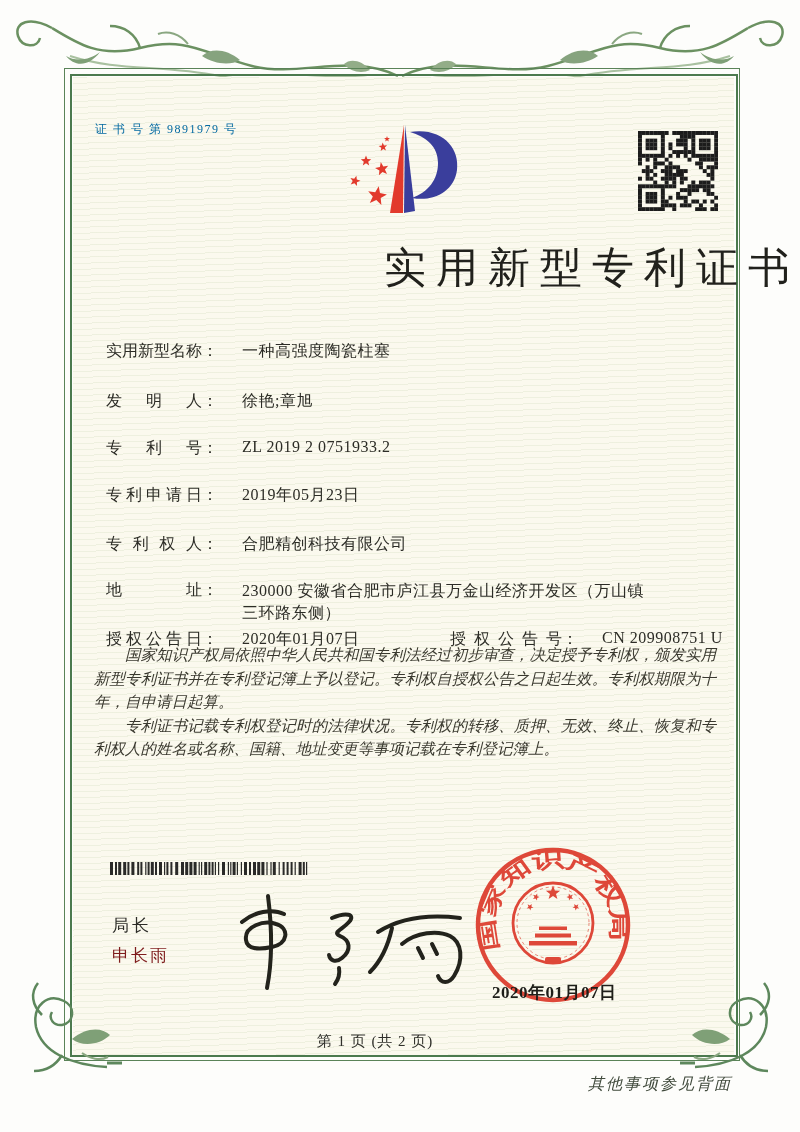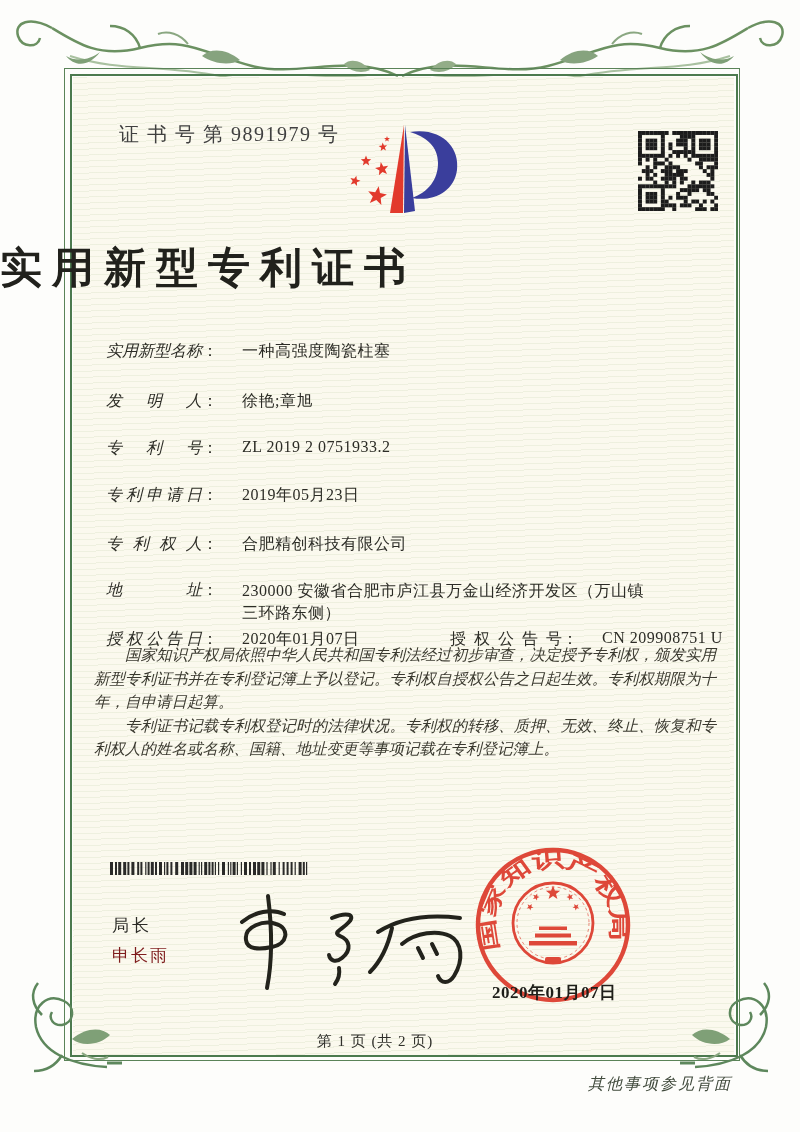--- a/index.html
+++ b/index.html
@@ -16,27 +16,27 @@
     background-image:repeating-linear-gradient(178deg, rgba(150,178,120,0.13) 0 1px, rgba(0,0,0,0) 1px 6px);
   }
   .border-outer{
     position:absolute; left:64px; top:68px; width:674px; height:991px;
     border:1.5px solid #5a8358;
   }
   .border-inner{
     position:absolute; left:70px; top:74px; width:664px; height:979px;
     border:2.5px solid #4c7a4e;
   }
-  .cert-no{position:absolute; left:95px; top:121px; font-size:20px; letter-spacing:1.5px; color:#404040;margin-left:24px;}
+  .cert-no{position:absolute; left:95px; top:121px; font-size:12px; letter-spacing:1.5px; color:#0369a1;}
   .title{
-    position:absolute; left:0; top:240px; width:800px; text-align:left;
-    font-size:42px; font-weight:700; letter-spacing:10px; color:#21211c;
+    position:absolute; left:0; top:240px; width:800px; text-align:right;
+    font-size:42px; font-weight:400; letter-spacing:10px; color:#21211c;
   }
   .field-row{position:absolute; left:106px; font-size:16px; color:#2c2c26; white-space:nowrap;}
-  .f-label{display:inline-block; width:96px; text-align:justify; text-align-last:justify; vertical-align:top;font-style:italic;}
+  .f-label{display:inline-block; width:96px; text-align:justify; text-align-last:justify; vertical-align:top;}
   .f-label2{display:inline-block; width:112px; text-align:justify; text-align-last:justify; vertical-align:top;}
   .f-colon{display:inline-block; vertical-align:top;}
   .f-value{display:inline-block; margin-left:24px; vertical-align:top; letter-spacing:0.5px;}
   .f-value .ln{line-height:22px;}
   .grant-col2{position:absolute; left:344px; top:0; white-space:nowrap;}
   .body-text{
     position:absolute; left:94px; top:643px; width:622px;
     font-size:15.5px; line-height:23.5px; text-align:justify;
     font-style:italic; color:#3a392f;
   }

